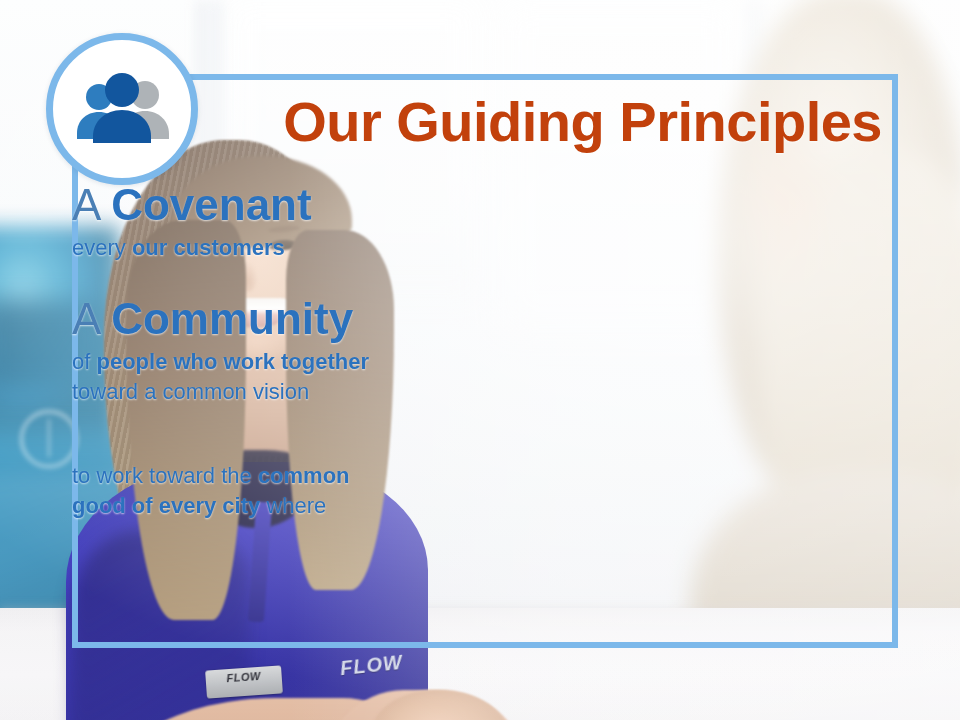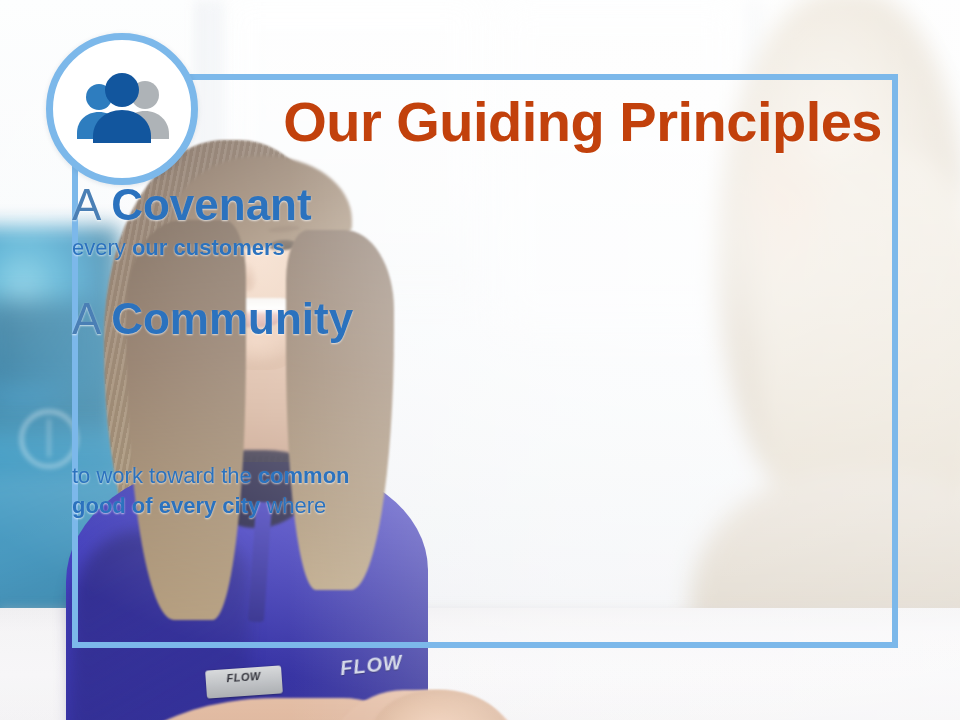--- a/index.html
+++ b/index.html
@@ -507,20 +507,21 @@
         <span class="p-word">Covenant</span>
       </div>
       <div class="p-sub"><span>every </span><b>our customers</b></div>
     </div>
 
     <div class="principle" id="principle-1">
       <div class="p-title">
         <span class="p-article">A</span>
         <span class="p-word">Community</span>
       </div>
+      <div class="p-sub"><span>of </span><b>people who work together</b><br><span>toward a common vision</span></div>
     </div>
 
     <div class="principle" id="principle-2">
       <div class="p-sub"><span>to work toward the </span><b>common</b><br><b>good of every city</b><span> where</span><br></div>
     </div>
 
   </div>
 </div>
 
 </body></html>

